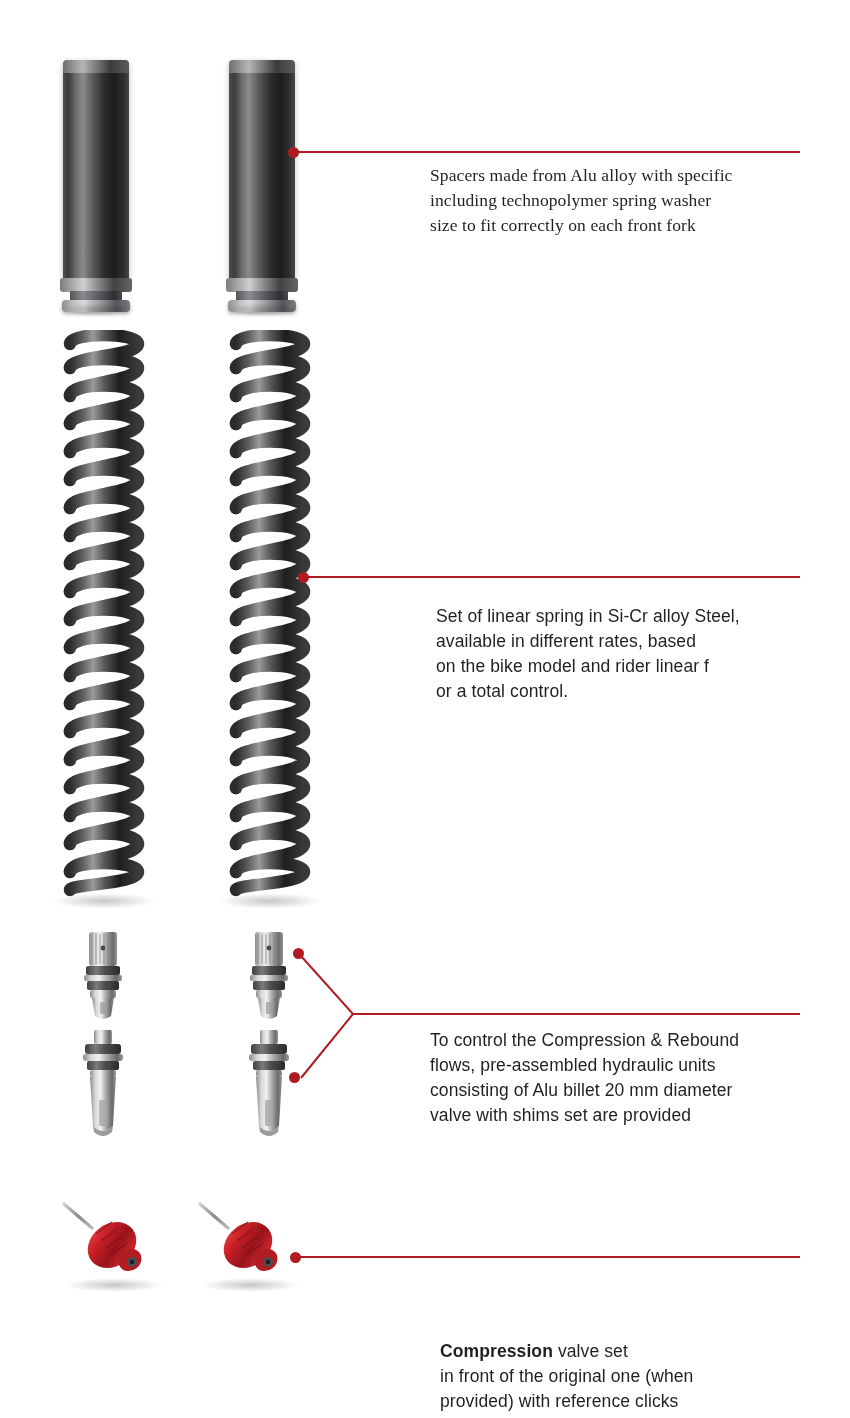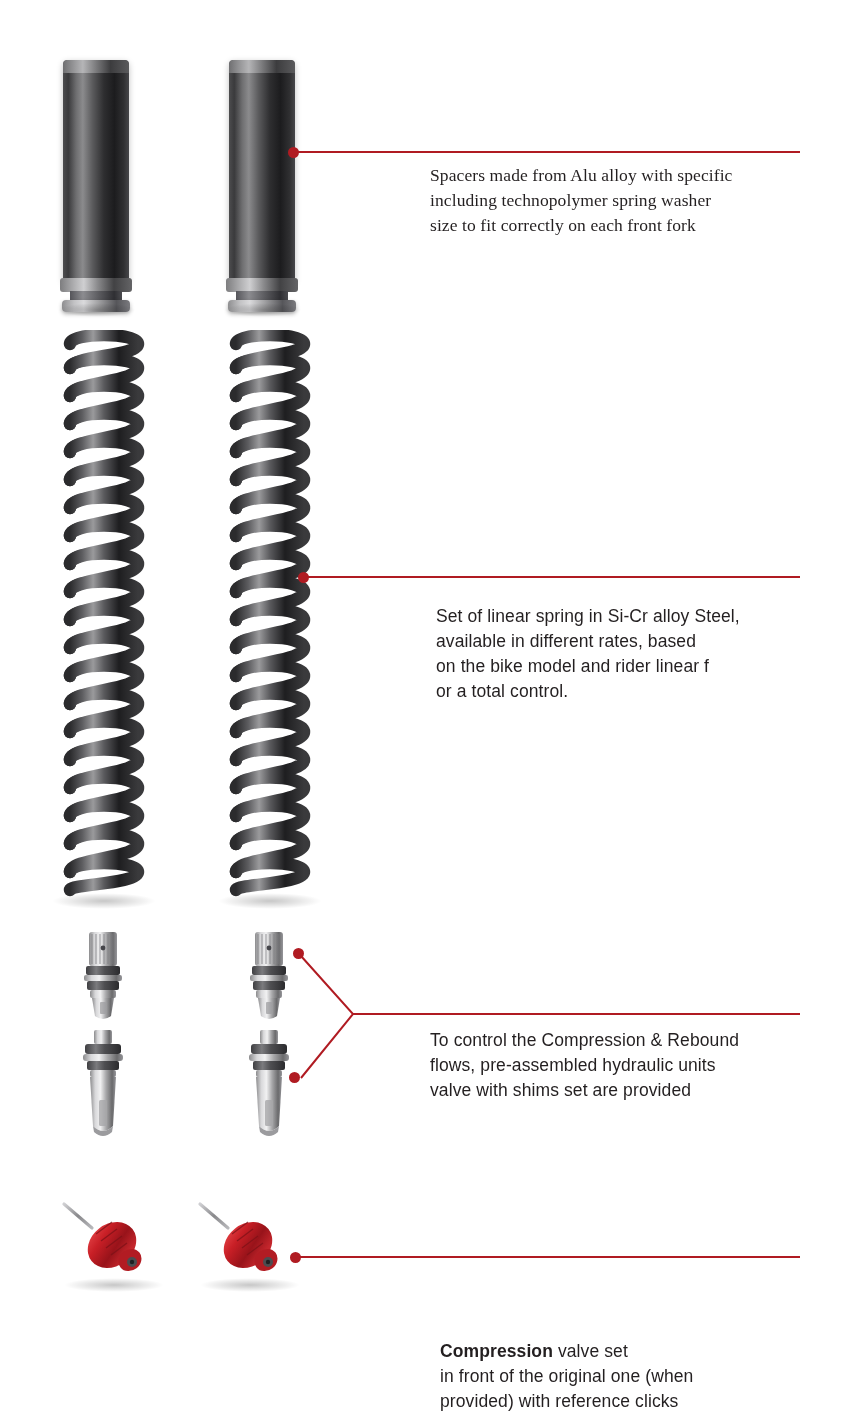--- a/index.html
+++ b/index.html
@@ -360,20 +360,21 @@
 
   <div class="callout-dot" style="left:293px; top:948px;"></div>
   <div class="callout-dot" style="left:289px; top:1072px;"></div>
   <svg style="position:absolute; left:295px; top:948px;" width="520" height="140" viewBox="0 0 520 140" xmlns="http://www.w3.org/2000/svg" aria-hidden="true">
     <polyline points="6,8 58,66 6,130" fill="none" stroke="#b01b22" stroke-width="2"></polyline>
     <line x1="58" y1="66" x2="505" y2="66" stroke="#b01b22" stroke-width="2"></line>
   </svg>
   <div class="callout-text" style="left:430px; top:1028px; width:375px;">
     <div>To control the Compression &amp; Rebound</div>
     <div>flows, pre-assembled hydraulic units</div>
+    <div>consisting of Alu billet 20 mm diameter</div>
     <div>valve with shims set are provided</div>
   </div>
 
   <div class="callout-dot" style="left:290px; top:1252px;"></div>
   <div class="callout-line" style="left:298px; top:1256px; width:502px;"></div>
   <div class="callout-text" style="left:440px; top:1339px; width:360px;">
     <div>
       <b>Compression</b><span> valve set</span>
     </div>
     <div>in front of the original one (when</div>

